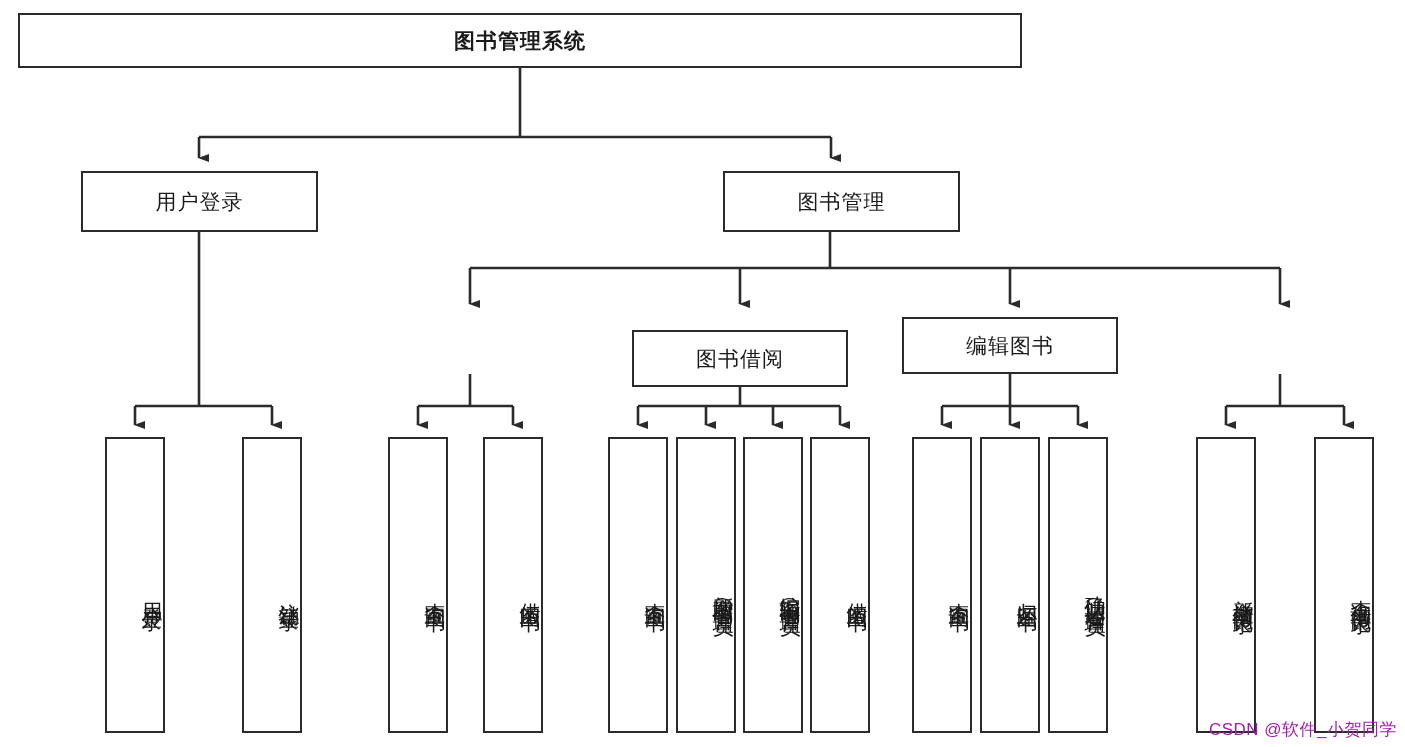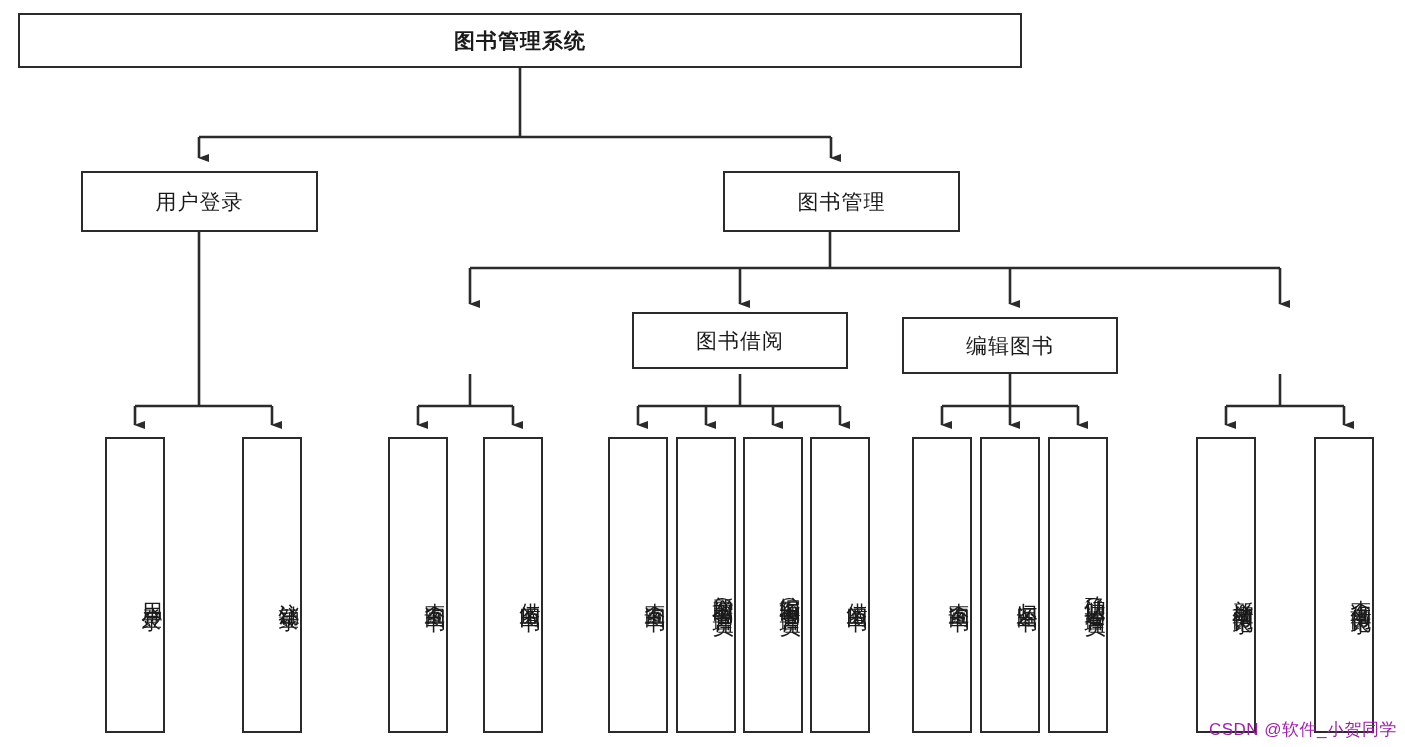--- a/index.html
+++ b/index.html
@@ -129,21 +129,21 @@
     <span>图书管理系统</span>
   </div>
 
   <div class="node horiz" style="left:81px; top:171px; width:237px; height:61px;">
     <span>用户登录</span>
   </div>
   <div class="node horiz" style="left:711px; top:171px; width:237px; height:61px;margin-left:12px;">
     <span>图书管理</span>
   </div>
 
-  <div class="node horiz" style="left:632px; top:312px; width:216px; height:57px;">
+  <div class="node horiz" style="left:632px; top:330px; width:216px; height:57px;">
     <span>图书借阅</span>
   </div>
   <div class="node horiz" style="left:902px; top:317px; width:216px; height:57px;">
     <span>编辑图书</span>
   </div>
 
   <div class="node leaf" style="left:105px; top:437px; width:60px; height:296px;">
     <span class="vtext">用户登录</span>
   </div>
   <div class="node leaf" style="left:242px; top:437px; width:60px; height:296px;">

